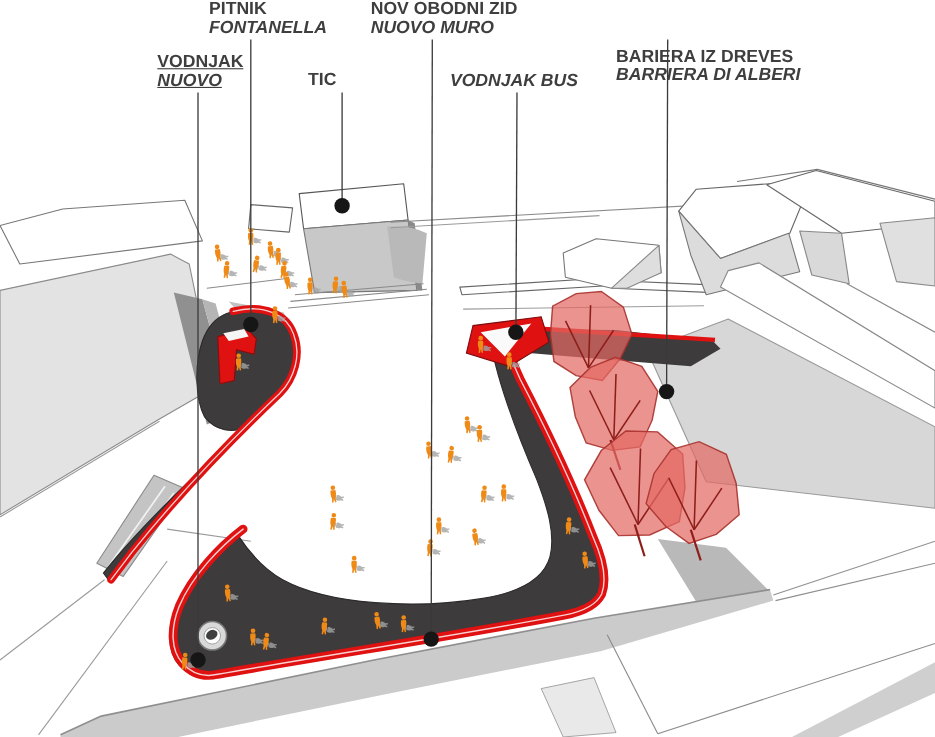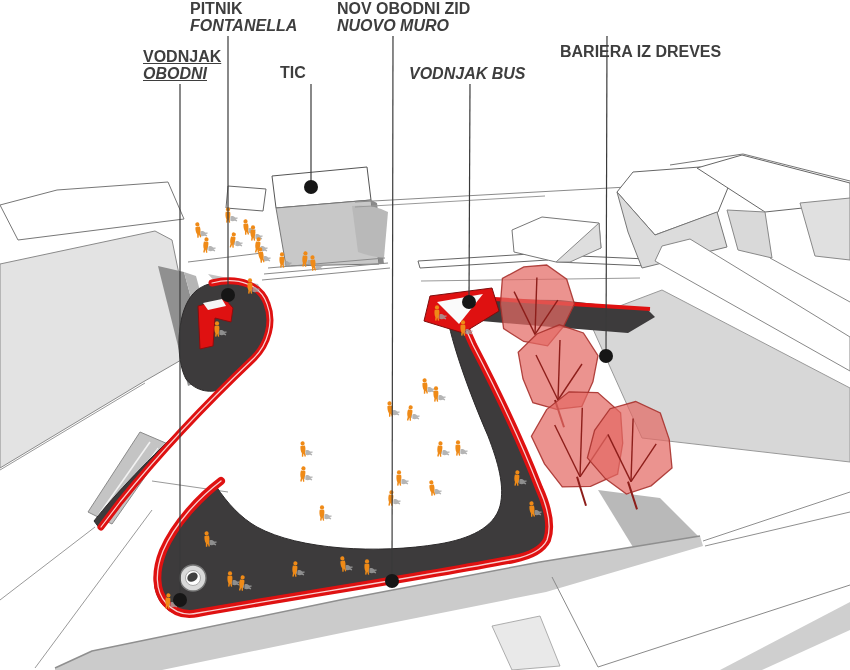--- a/index.html
+++ b/index.html
@@ -228,20 +228,20 @@
         <circle cx="392" cy="581" r="7" fill="#161616"></circle>
         <line x1="470" y1="84" x2="469" y2="302" stroke="#3a3a3a" stroke-width="1.2"></line>
         <circle cx="469" cy="302" r="7" fill="#161616"></circle>
         <line x1="607" y1="36" x2="606" y2="356" stroke="#3a3a3a" stroke-width="1.2"></line>
         <circle cx="606" cy="356" r="7" fill="#161616"></circle>
       </g>
 </svg>
 
 <div id="label-layer">
       <div class="ann-label" style="left: 190px; top: 1px;"><span class="l1">PITNIK</span><br><span class="l2">FONTANELLA</span></div>
-      <div class="ann-label" style="left: 143px; top: 49px; text-decoration: underline;"><span class="l1">VODNJAK</span><br><span class="l2">OBODNI</span></div>
+      <div class="ann-label" style="left: 143px; top: 49px; text-decoration: underline;"><span class="l1">VODNJAK</span><br><span class="l2">NUOVO</span></div>
       <div class="ann-label" style="left: 280px; top: 65px;"><span class="l1">TIC</span></div>
       <div class="ann-label" style="left: 337px; top: 1px;"><span class="l1">NOV OBODNI ZID</span><br><span class="l2">NUOVO MURO</span></div>
       <div class="ann-label" style="left: 409px; top: 49px;"><br><span class="l2">VODNJAK BUS</span></div>
-      <div class="ann-label" style="left: 560px; top: 1px; margin-top: 43px;"><span class="l1">BARIERA IZ DREVES</span><br></div>
+      <div class="ann-label" style="left: 560px; top: 1px; margin-top: 43px;"><span class="l1">BARIERA IZ DREVES</span><br><span class="l2">BARRIERA DI ALBERI</span></div>
     </div>
 
 </div>
 
 </body></html>

